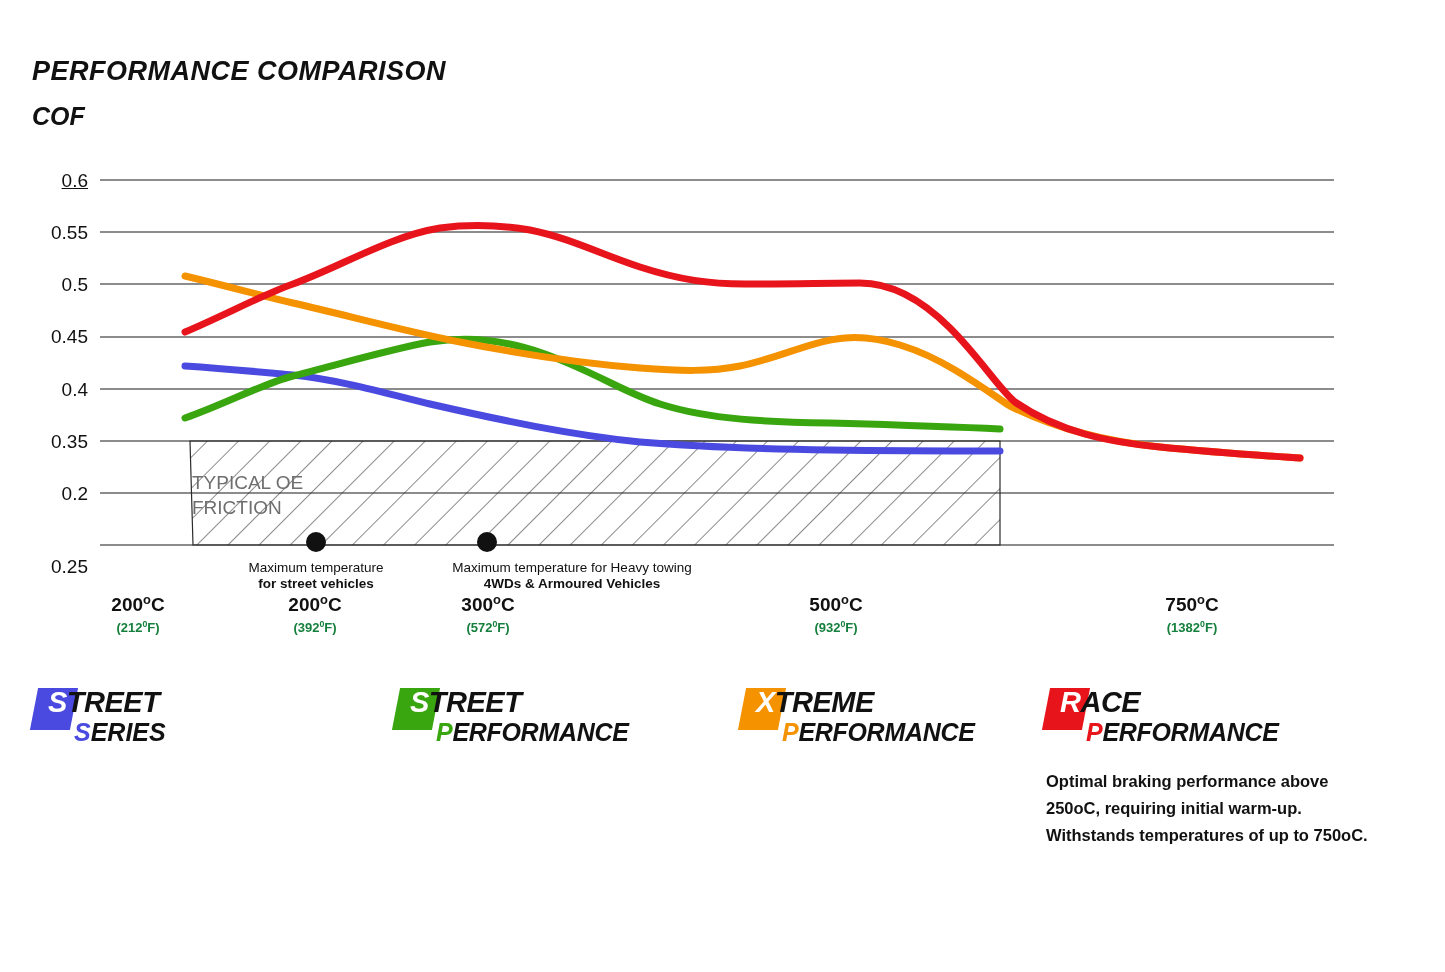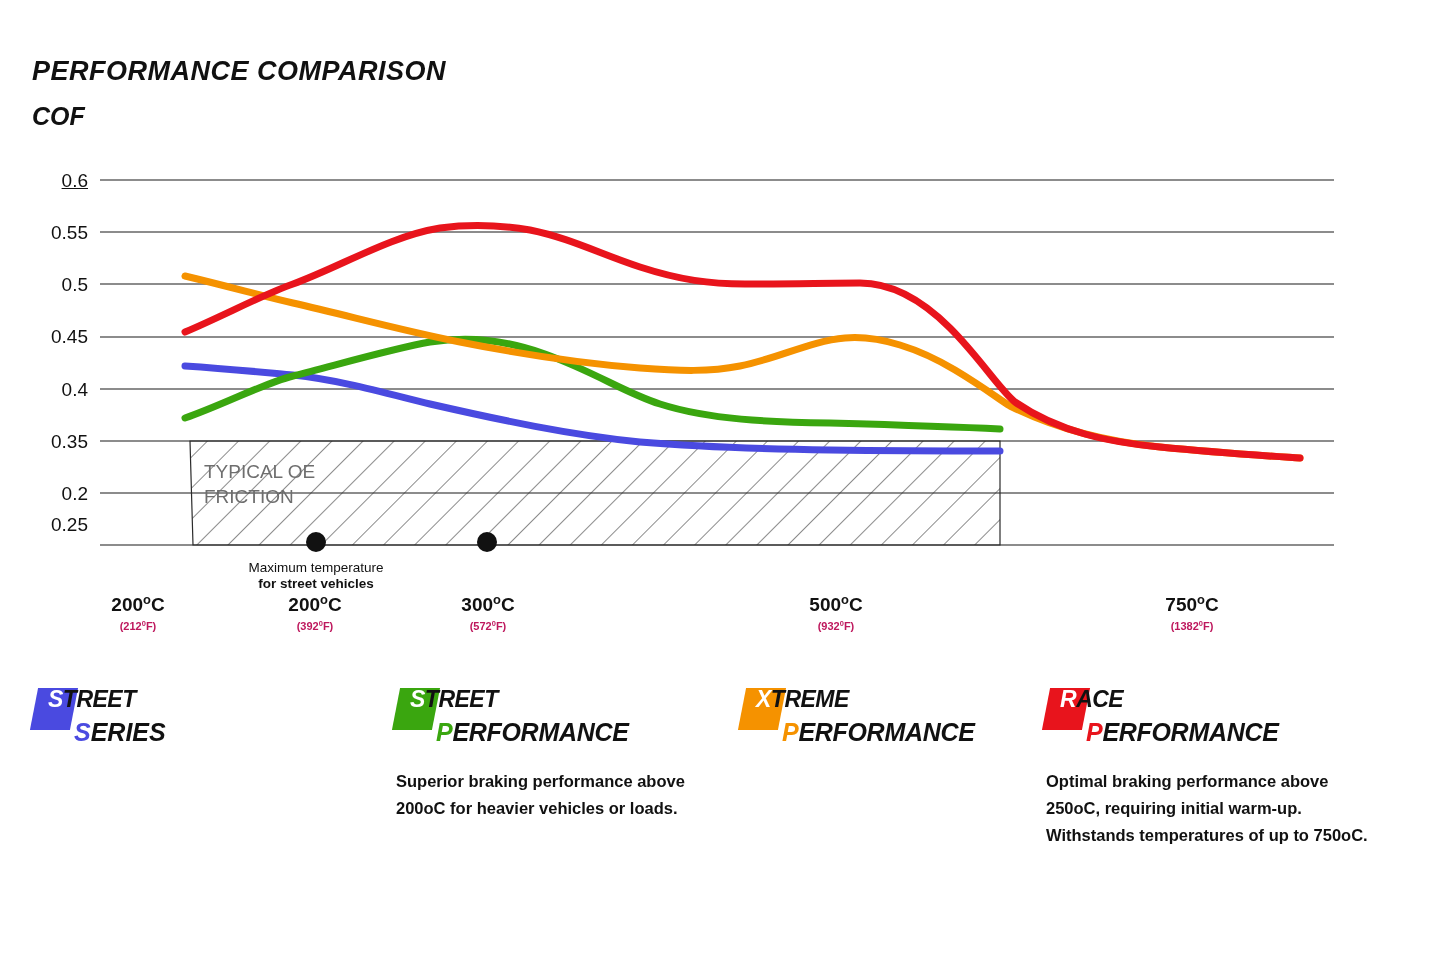--- a/index.html
+++ b/index.html
@@ -93,23 +93,23 @@
     text-align: center;
     width: 140px;
   }
   .xtick .c {
     font-size: 19px;
     font-weight: bold;
     color: #111;
     display: block;
   }
   .xtick .f {
-    font-size: 11px;
-    font-weight: bold;
-    color: #be185d;
+    font-size: 13px;
+    font-weight: bold;
+    color: #15803d;
     display: block;
     margin-top: 4px;
   }
   .sup { font-size: 0.68em; vertical-align: top; line-height: 1; }
   
   #legend {
     position: absolute;
     left: 0;
     top: 688px;
     width: 1445px;
@@ -136,21 +136,21 @@
     left: 0;
     top: 0;
     width: 40px;
     height: 42px;
     transform: skewX(-11deg);
   }
   .logo-line1 {
     position: absolute;
     left: 14px;
     top: -2px;
-    font-size: 23px;
+    font-size: 29px;
     font-weight: bold;
     font-style: italic;
     letter-spacing: -0.5px;
     color: #111;
     white-space: nowrap;
   }
   .logo-line2 {
     position: absolute;
     left: 46px;
     top: 30px;
@@ -173,21 +173,21 @@
 
   <div id="plot-area">
 
     <div class="ytick-label" style="left:30px; top:20px;text-decoration:underline;">0.6</div>
     <div class="ytick-label" style="left:30px; top:72px;">0.55</div>
     <div class="ytick-label" style="left:30px; top:124px;">0.5</div>
     <div class="ytick-label" style="left:30px; top:176px;">0.45</div>
     <div class="ytick-label" style="left:30px; top:229px;">0.4</div>
     <div class="ytick-label" style="left:30px; top:281px;">0.35</div>
     <div class="ytick-label" style="left:30px; top:333px;">0.2</div>
-    <div class="ytick-label" style="left:30px; top:364px;">0.25</div>
+    <div class="ytick-label" style="left:30px; top:406px;">0.25</div>
 
     <svg id="plot-svg" width="1445" height="420" viewBox="0 0 1445 420">
       <defs>
         <pattern id="oe-hatch" width="22" height="22" patternUnits="userSpaceOnUse" patternTransform="rotate(45)">
           <line x1="0" y1="0" x2="0" y2="22" stroke="#2b2b2b" stroke-width="1.1"></line>
         </pattern>
       </defs>
 
       <g stroke="#1a1a1a" stroke-width="1.1">
         <line x1="100" y1="30" x2="1334" y2="30"></line>
@@ -209,29 +209,33 @@
       <path fill="none" stroke="#3aa60f" stroke-width="7" stroke-linecap="round" stroke-linejoin="round" d="M 185,268 C 225,254 262,234 293,226 C 340,214 395,198 430,192 C 470,186 505,190 545,204 C 595,222 625,243 660,254 C 710,270 770,272 830,273 C 900,275 960,277 1000,279"></path>
 
       <path fill="none" stroke="#f59200" stroke-width="7" stroke-linecap="round" stroke-linejoin="round" d="M 185,126 C 235,138 262,146 293,153 C 350,166 400,180 460,192 C 530,206 590,214 640,218 C 680,221 710,222 740,216 C 780,208 810,191 845,188 C 880,185 920,199 955,220 C 985,238 1000,250 1010,256 C 1060,281 1110,292 1160,297 C 1220,303 1270,306 1300,308"></path>
 
       <path fill="none" stroke="#e8141c" stroke-width="7" stroke-linecap="round" stroke-linejoin="round" d="M 185,182 C 225,165 262,145 293,134 C 340,117 390,86 440,78 C 470,74 500,75 530,80 C 570,88 600,104 640,117 C 680,130 710,134 745,134 C 790,134 830,133 860,133 C 890,133 920,148 950,178 C 980,208 1000,240 1015,252 C 1060,283 1110,292 1160,297 C 1220,303 1270,306 1300,308"></path>
 
       <circle cx="316" cy="392" r="10" fill="#111"></circle>
       <circle cx="487" cy="392" r="10" fill="#111"></circle>
     </svg>
 
-    <div class="hatch-label" style="left:192px; top:309px;padding-left:12px;">
+    <div class="hatch-label" style="left:192px; top:320px;">
       <span>TYPICAL OE</span><br>
       <span>FRICTION</span>
     </div>
   </div>
 
   <div class="marker-note" style="left:226px; top:560px; width:180px;">
     <span>Maximum temperature</span><br>
     <span class="b">for street vehicles</span>
+  </div>
+  <div class="marker-note" style="left:422px; top:560px; width:300px;">
+    <span>Maximum temperature for Heavy towing</span><br>
+    <span class="b">4WDs &amp; Armoured Vehicles</span>
   </div>
 
   <div id="x-axis">
     <div class="xtick" style="left:68px;">
       <span class="c"><span>200</span><span class="sup">o</span>C</span>
       <span class="f"><span>(212</span><span class="sup">0</span>F)</span>
     </div>
     <div class="xtick" style="left:245px;">
       <span class="c"><span>200</span><span class="sup">o</span>C</span>
       <span class="f"><span>(392</span><span class="sup">0</span>F)</span>
@@ -267,21 +271,20 @@
     <div class="card" style="left:396px; width:340px;">
       <div class="logo">
         <div class="logo-badge" style="background:#3aa60f;"></div>
         <div class="logo-line1">
           <span style="color:#ffffff;">S</span><span>TREET</span>
         </div>
         <div class="logo-line2 narrow" style="left:40px;">
           <span style="color:#3aa60f;">P</span><span>ERFORMANCE</span>
         </div>
       </div>
-      <div class="card-desc">Superior braking performance above 200oC for heavier vehicles or loads.</div>
     </div>
 
     <div class="card" style="left:742px; width:300px;">
       <div class="logo">
         <div class="logo-badge" style="background:#f59200;"></div>
         <div class="logo-line1">
           <span style="color:#ffffff;">X</span><span>TREME</span>
         </div>
         <div class="logo-line2 narrow" style="left:40px;">
           <span style="color:#f59200;">P</span><span>ERFORMANCE</span>

